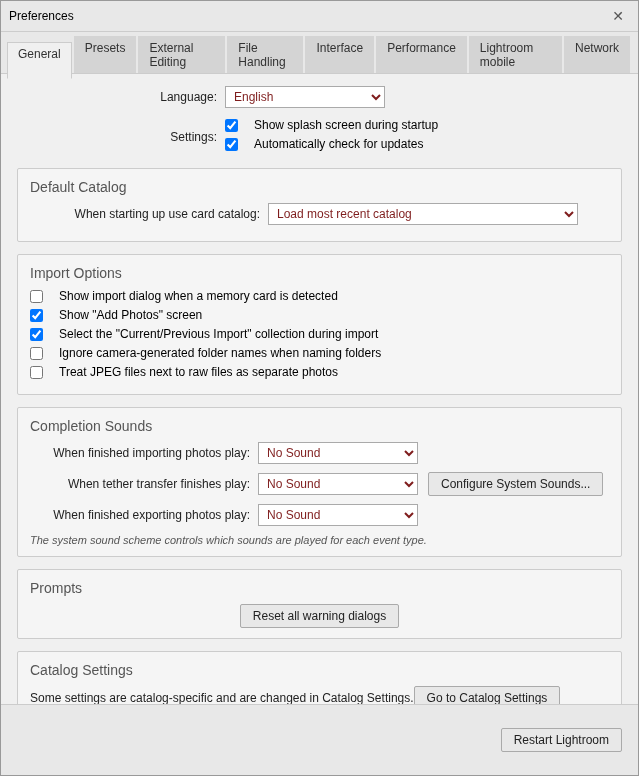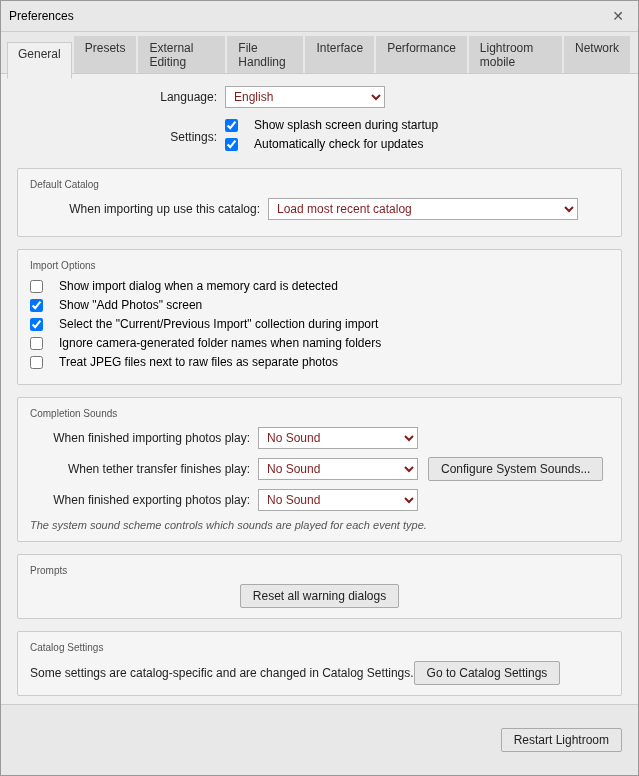--- a/index.html
+++ b/index.html
@@ -92,21 +92,21 @@
     }
     .section {
       border: 1px solid #ccc;
       border-radius: 2px;
       padding: 10px 12px 10px 12px;
       margin-bottom: 12px;
       background: #f5f5f5;
       position: relative;
     }
     .section-title {
-      font-size: 10px;
+      font-size: 14px;
       color: #555;
       margin-bottom: 8px;
     }
     select {
       height: 22px;
       font-size: 12px;
       border: 1px solid #aaa;
       background: white;
       padding: 1px 4px;
       color: #7f1d1d;
@@ -232,21 +232,21 @@
         <div class="checkbox-row">
           <input type="checkbox" checked="" style="">
           <span>Automatically check for updates</span>
         </div>
       </div>
     </div>
 
     <div class="section">
       <div class="section-title">Default Catalog</div>
       <div class="row">
-        <span class="label-right" style="width:230px;">When importing up use this catalog:</span>
+        <span class="label-right" style="width:230px;">When starting up use card catalog:</span>
         <select class="catalog-select">
           <option>Load most recent catalog</option>
           <option>Prompt me when starting Lightroom</option>
           <option>Other...</option>
         </select>
       </div>
     </div>
 
     <div class="section">
       <div class="section-title">Import Options</div>

